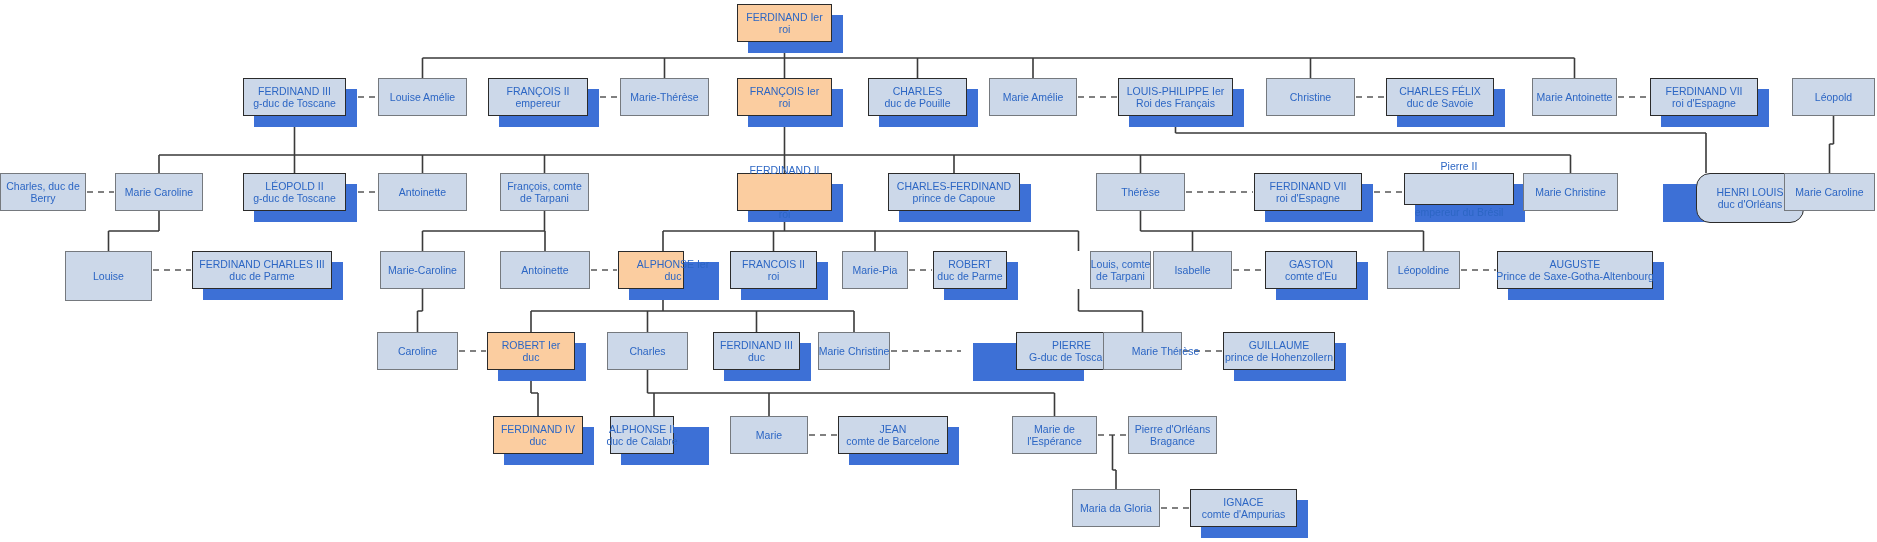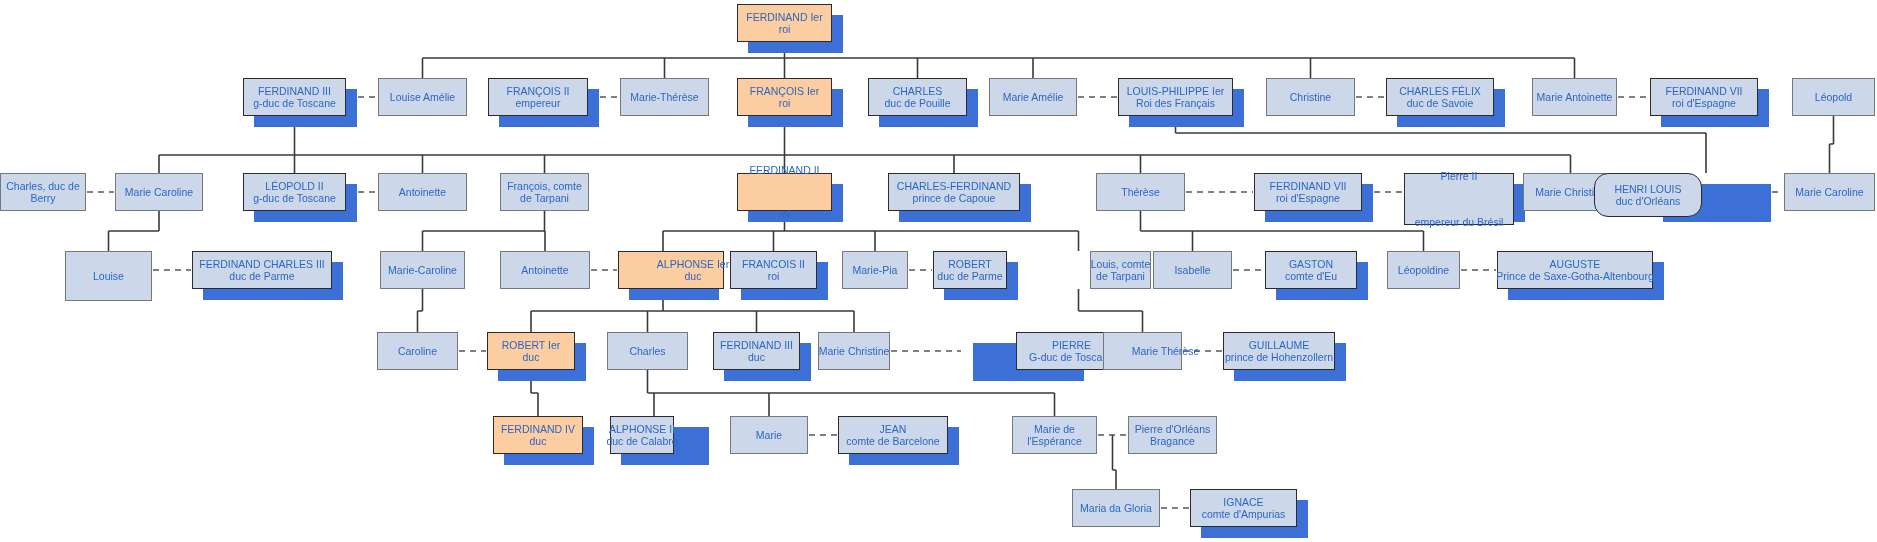--- a/index.html
+++ b/index.html
@@ -157,29 +157,29 @@
     </div>
     <div class="node" style="left: 1096px; top: 173px; width: 89px; height: 38px;">
       <span>Thérèse</span>
     </div>
     <div class="shadow" style="left: 1265px; top: 184px; width: 108px; height: 38px;"></div>
     <div class="node dark" style="left: 1254px; top: 173px; width: 108px; height: 38px;">
       <span>FERDINAND VII</span>
       <span>roi d'Espagne</span>
     </div>
     <div class="shadow" style="left: 1415px; top: 184px; width: 110px; height: 38px;"></div>
-    <div class="node dark" style="left: 1404px; top: 173px; width: 110px; height: 52px; gap: 33px;">
+    <div class="node dark" style="left: 1404px; top: 173px; width: 110px; height: 32px; gap: 33px;">
       <span>Pierre II</span>
       <span>empereur du Brésil</span>
     </div>
     <div class="node" style="left: 1523px; top: 173px; width: 95px; height: 38px;">
       <span>Marie Christine</span>
     </div>
     <div class="shadow" style="left: 1663px; top: 184px; width: 108px; height: 38px;"></div>
-    <div class="node dark" style="left: 1594px; top: 173px; width: 108px; height: 44px; border-radius: 14px;">
+    <div class="node dark" style="left: 1696px; top: 173px; width: 108px; height: 50px; border-radius: 14px;">
       <span>HENRI LOUIS</span>
       <span>duc d'Orléans</span>
     </div>
     <div class="node" style="left: 1784px; top: 173px; width: 91px; height: 38px;">
       <span>Marie Caroline</span>
     </div>
     <div class="node" style="left: 65px; top: 251px; width: 87px; height: 50px;">
       <span>Louise</span>
     </div>
     <div class="shadow" style="left: 203px; top: 262px; width: 140px; height: 38px;"></div>
@@ -187,21 +187,21 @@
       <span>FERDINAND CHARLES III</span>
       <span>duc de Parme</span>
     </div>
     <div class="node" style="left: 380px; top: 251px; width: 85px; height: 38px;">
       <span>Marie-Caroline</span>
     </div>
     <div class="node" style="left: 500px; top: 251px; width: 90px; height: 38px;">
       <span>Antoinette</span>
     </div>
     <div class="shadow" style="left: 629px; top: 262px; width: 90px; height: 38px;"></div>
-    <div class="node hl" style="left: 618px; top: 251px; width: 106px; height: 38px; padding-left: 44px;">
+    <div class="node hl" style="left: 618px; top: 251px; width: 66px; height: 38px; padding-left: 44px;">
       <span>ALPHONSE Ier</span>
       <span>duc</span>
     </div>
     <div class="shadow" style="left: 741px; top: 262px; width: 87px; height: 38px;"></div>
     <div class="node dark" style="left: 730px; top: 251px; width: 87px; height: 38px; align-items: center;">
       <span>FRANCOIS II</span>
       <span>roi</span>
     </div>
     <div class="node" style="left: 842px; top: 251px; width: 66px; height: 38px;">
       <span>Marie-Pia</span>

